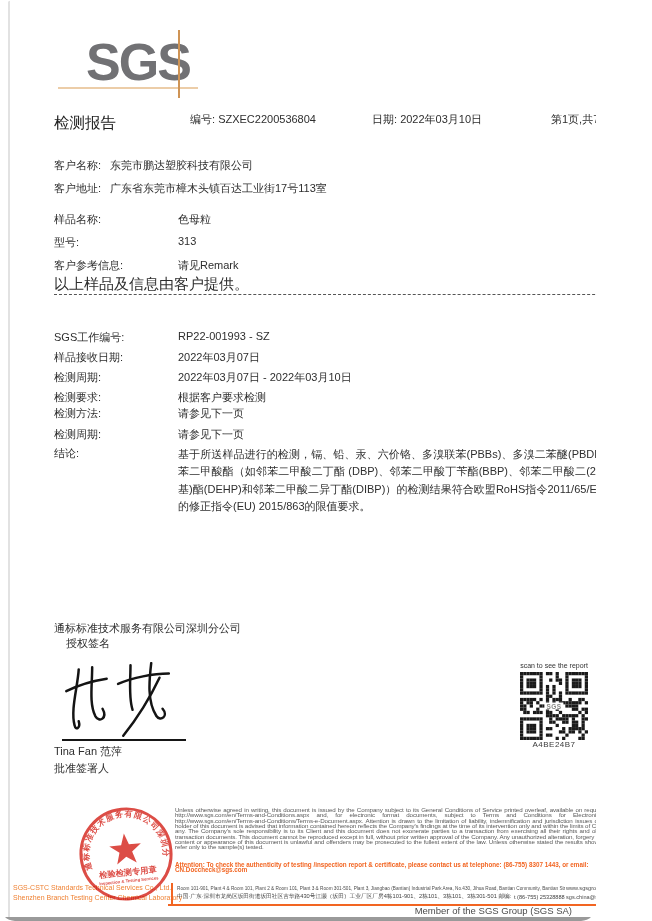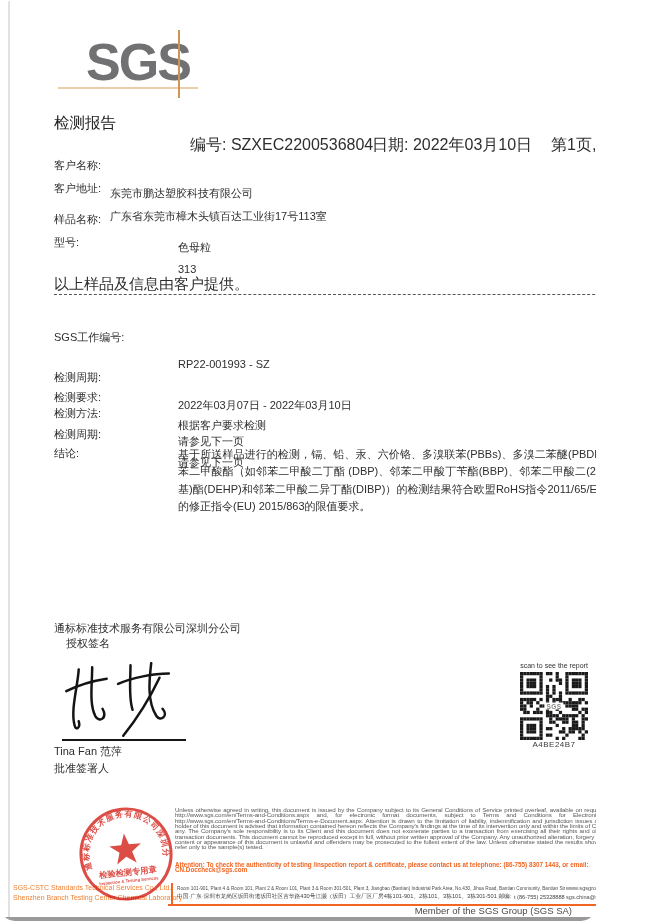--- a/index.html
+++ b/index.html
@@ -7,26 +7,26 @@
         font-family:"Liberation Sans","DejaVu Sans",sans-serif;color:#2e2e2e;border-radius:15px;}
   .edge-left{position:absolute;left:8px;top:0;width:2px;height:921px;background:#e2e2e2;}
   .edge-bottom{position:absolute;left:0;top:917px;width:652px;height:4px;background:#9a9a9a;}
 
   
   .logo{position:absolute;left:86px;top:36px;font-size:52px;line-height:52px;font-weight:bold;
         letter-spacing:-2px;color:#717174;}
   .logo-hline{position:absolute;left:58px;top:87px;width:140px;height:2px;background:#eccda8;}
   .logo-vline{position:absolute;left:178px;top:30px;width:2px;height:68px;background:#cf9455;}
   .title{position:absolute;left:54px;top:113px;font-size:15.5px;font-weight:normal;color:#222;}
-  .hmeta{position:absolute;top:135px;font-size:16px;white-space:nowrap;text-align:center;}
+  .hmeta{position:absolute;top:112px;font-size:11px;white-space:nowrap;text-align:center;}
 
   
   .trow{position:absolute;left:0;width:652px;height:15px;font-size:11px;}
   .lbl{position:absolute;left:54px;white-space:nowrap;}
-  .val{position:absolute;white-space:nowrap;margin-top:28px;}
+  .val{position:absolute;white-space:nowrap;}
   .v110{left:110px}.v178{left:178px}
   .note{position:absolute;left:54px;font-size:15px;white-space:nowrap;}
   .dash{position:absolute;left:54px;top:294px;width:576px;border-top:1px dashed #555;}
 
   .concl{position:absolute;left:178px;top:446px;width:455px;font-size:11px;line-height:17.3px;
          text-align:justify;}
 
   
   .sig-company{position:absolute;left:54px;top:621px;font-size:11px;}
   .sig-auth{position:absolute;left:54px;top:636px;font-size:11px;margin-left:12px;}
@@ -95,27 +95,35 @@
     <span class="val v110">广东省东莞市樟木头镇百达工业街17号113室</span>
   </div>
   <div class="trow" style="top:212px">
     <span class="lbl">样品名称:</span>
     <span class="val v178">色母粒</span>
   </div>
   <div class="trow" style="top:235px">
     <span class="lbl">型号:</span>
     <span class="val v178">313</span>
   </div>
+  <div class="trow" style="top:258px">
+    <span class="lbl">客户参考信息:</span>
+    <span class="val v178">请见Remark</span>
+  </div>
   <div class="note" style="top:275px">以上样品及信息由客户提供。</div>
 
   <div class="dash"></div>
 
   <div class="trow" style="top:330px">
     <span class="lbl">SGS工作编号:</span>
     <span class="val v178">RP22-001993 - SZ</span>
+  </div>
+  <div class="trow" style="top:350px">
+    <span class="lbl">样品接收日期:</span>
+    <span class="val v178">2022年03月07日</span>
   </div>
   <div class="trow" style="top:370px">
     <span class="lbl">检测周期:</span>
     <span class="val v178">2022年03月07日 - 2022年03月10日</span>
   </div>
   <div class="trow" style="top:390px">
     <span class="lbl">检测要求:</span>
     <span class="val v178">根据客户要求检测</span>
   </div>
   <div class="trow" style="top:406px">

